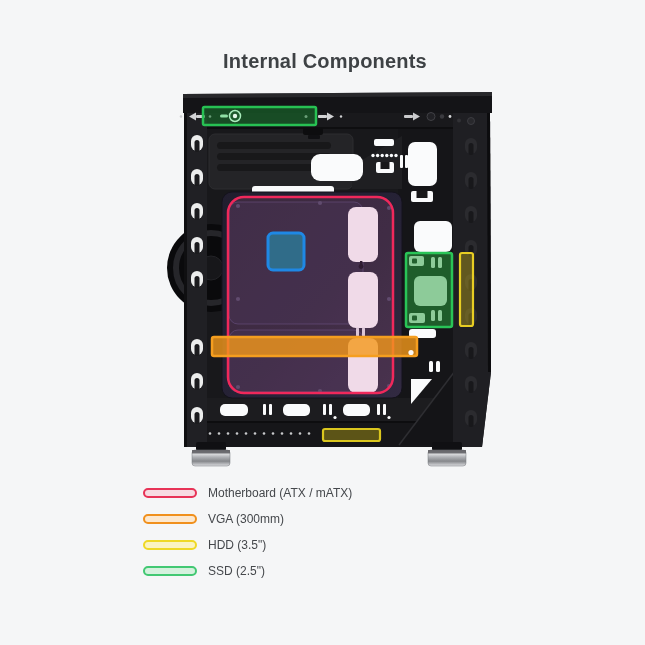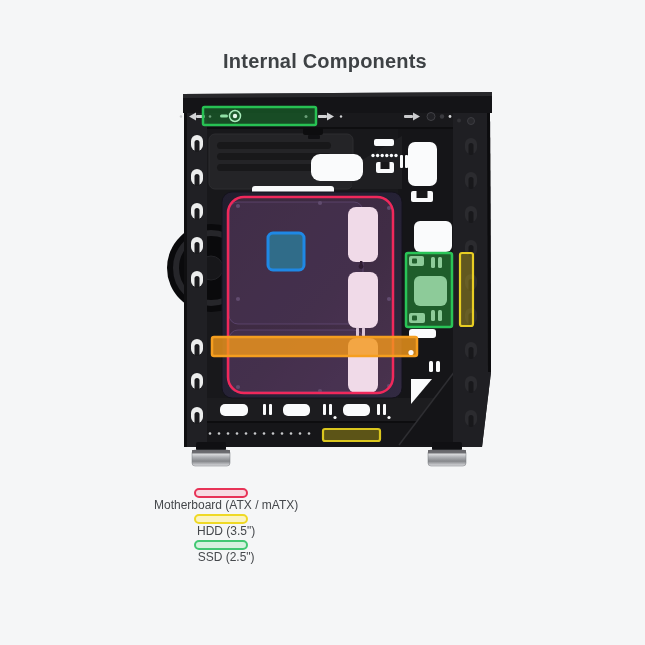--- a/index.html
+++ b/index.html
@@ -8,21 +8,21 @@
     position:relative;width:608px;height:645px;overflow:hidden;
     background:#f5f6f7;font-family:"Liberation Sans",sans-serif;
   }
   .title{
     position:absolute;top:50px;left:0;width:100%;
     text-align:center;transform:translateX(21px);
     font-size:20px;font-weight:600;color:#3e4245;letter-spacing:.2px;
   }
   .case-svg{position:absolute;left:0;top:0;}
   .legend{position:absolute;left:143px;top:488px;}
-  .legend-row{display:flex;align-items:center;height:10px;margin-bottom:16px;flex-direction:column;}
+  .legend-row{display:flex;align-items:center;height:10px;margin-bottom:16px;}
   .swatch{
     box-sizing:border-box;width:54px;height:10px;border-radius:5px;
     border:2px solid #999;background:#eee;flex:0 0 auto;
   }
   .legend-label{margin-left:11px;font-size:12px;color:#45484c;white-space:nowrap;}
 </style>
 </head>
 <body>
 
 <div class="stage">
@@ -255,20 +255,24 @@
       <rect x="323" y="429" width="57" height="12" rx="2" stroke-width="2.2" stroke="#dac61e" fill="rgba(178,160,22,0.45)"></rect>
     </g>
   </svg>
 
   <div class="legend">
     <div class="legend-row">
       <span class="swatch" style="background: rgb(247, 219, 226); border-color: rgb(231, 51, 87);"></span>
       <span class="legend-label">Motherboard (ATX / mATX)</span>
     </div>
     <div class="legend-row">
+      <span class="swatch" style="background: rgb(252, 232, 207); border-color: rgb(240, 144, 29);"></span>
+      <span class="legend-label">VGA (300mm)</span>
+    </div>
+    <div class="legend-row">
       <span class="swatch" style="background: rgb(251, 244, 193); border-color: rgb(239, 217, 38);"></span>
       <span class="legend-label">HDD (3.5")</span>
     </div>
     <div class="legend-row">
       <span class="swatch" style="background: rgb(213, 241, 222); border-color: rgb(66, 200, 115);"></span>
       <span class="legend-label">SSD (2.5")</span>
     </div>
   </div>
 
 </div>

